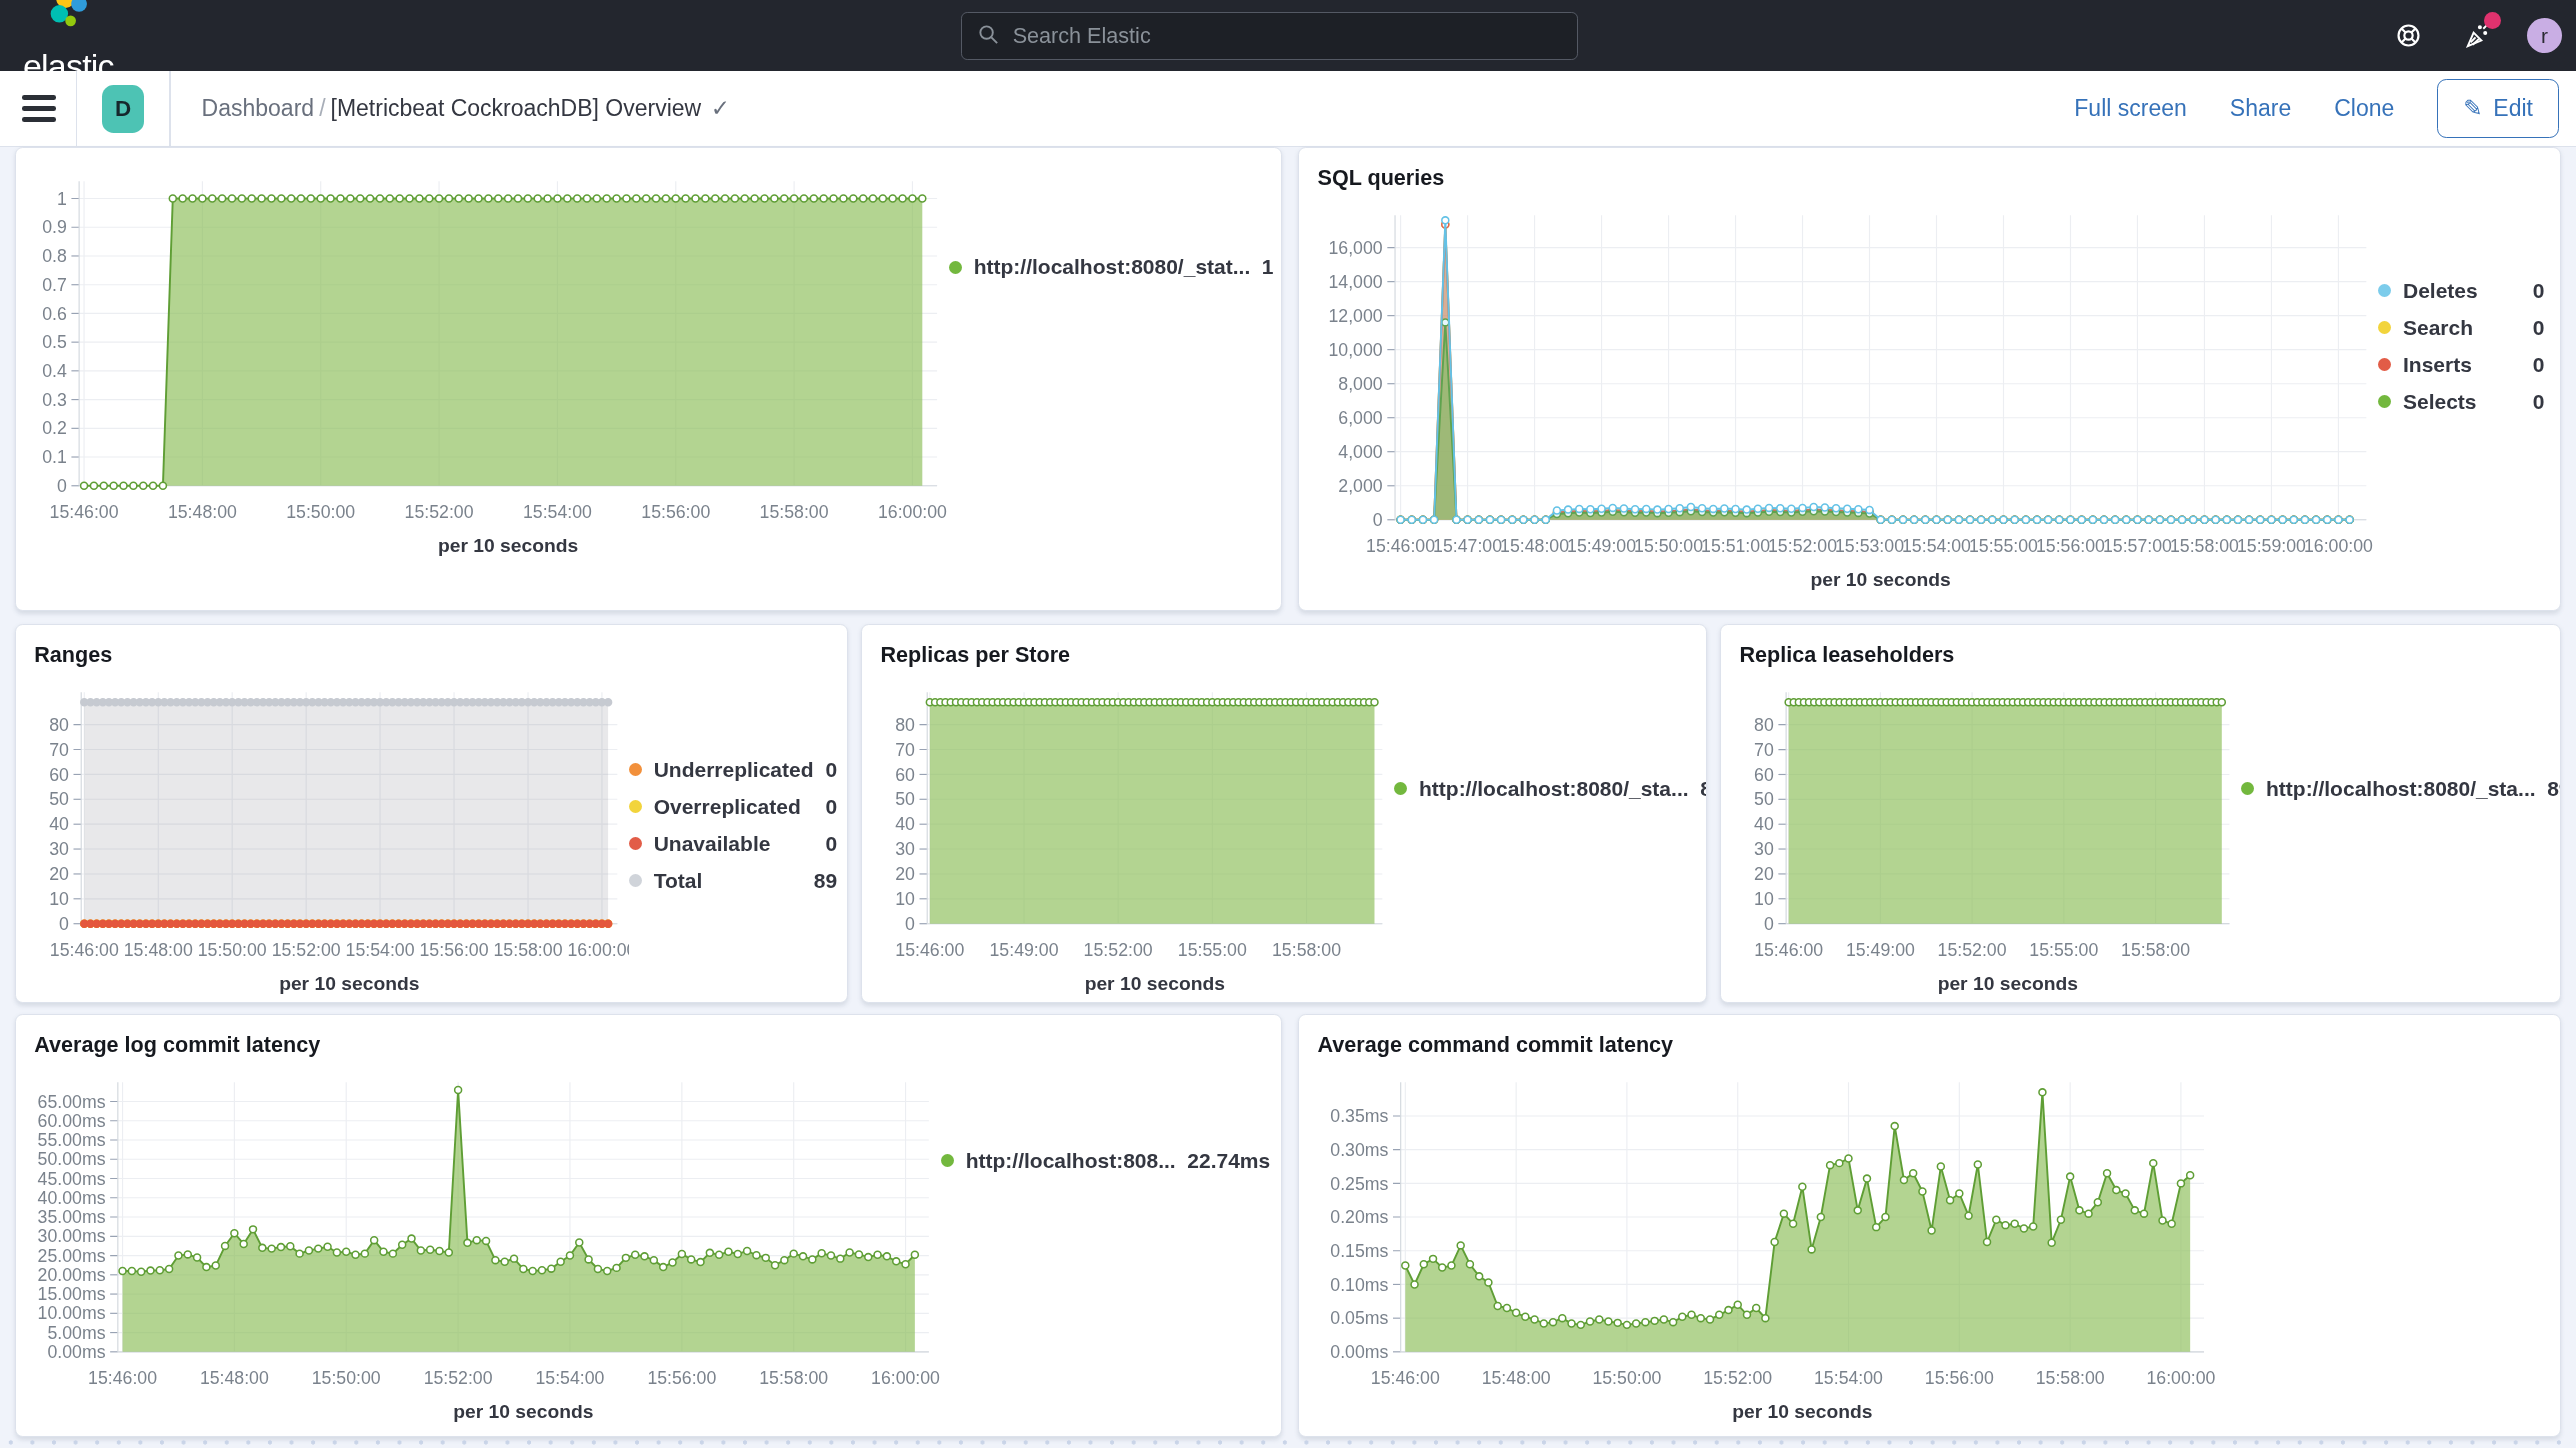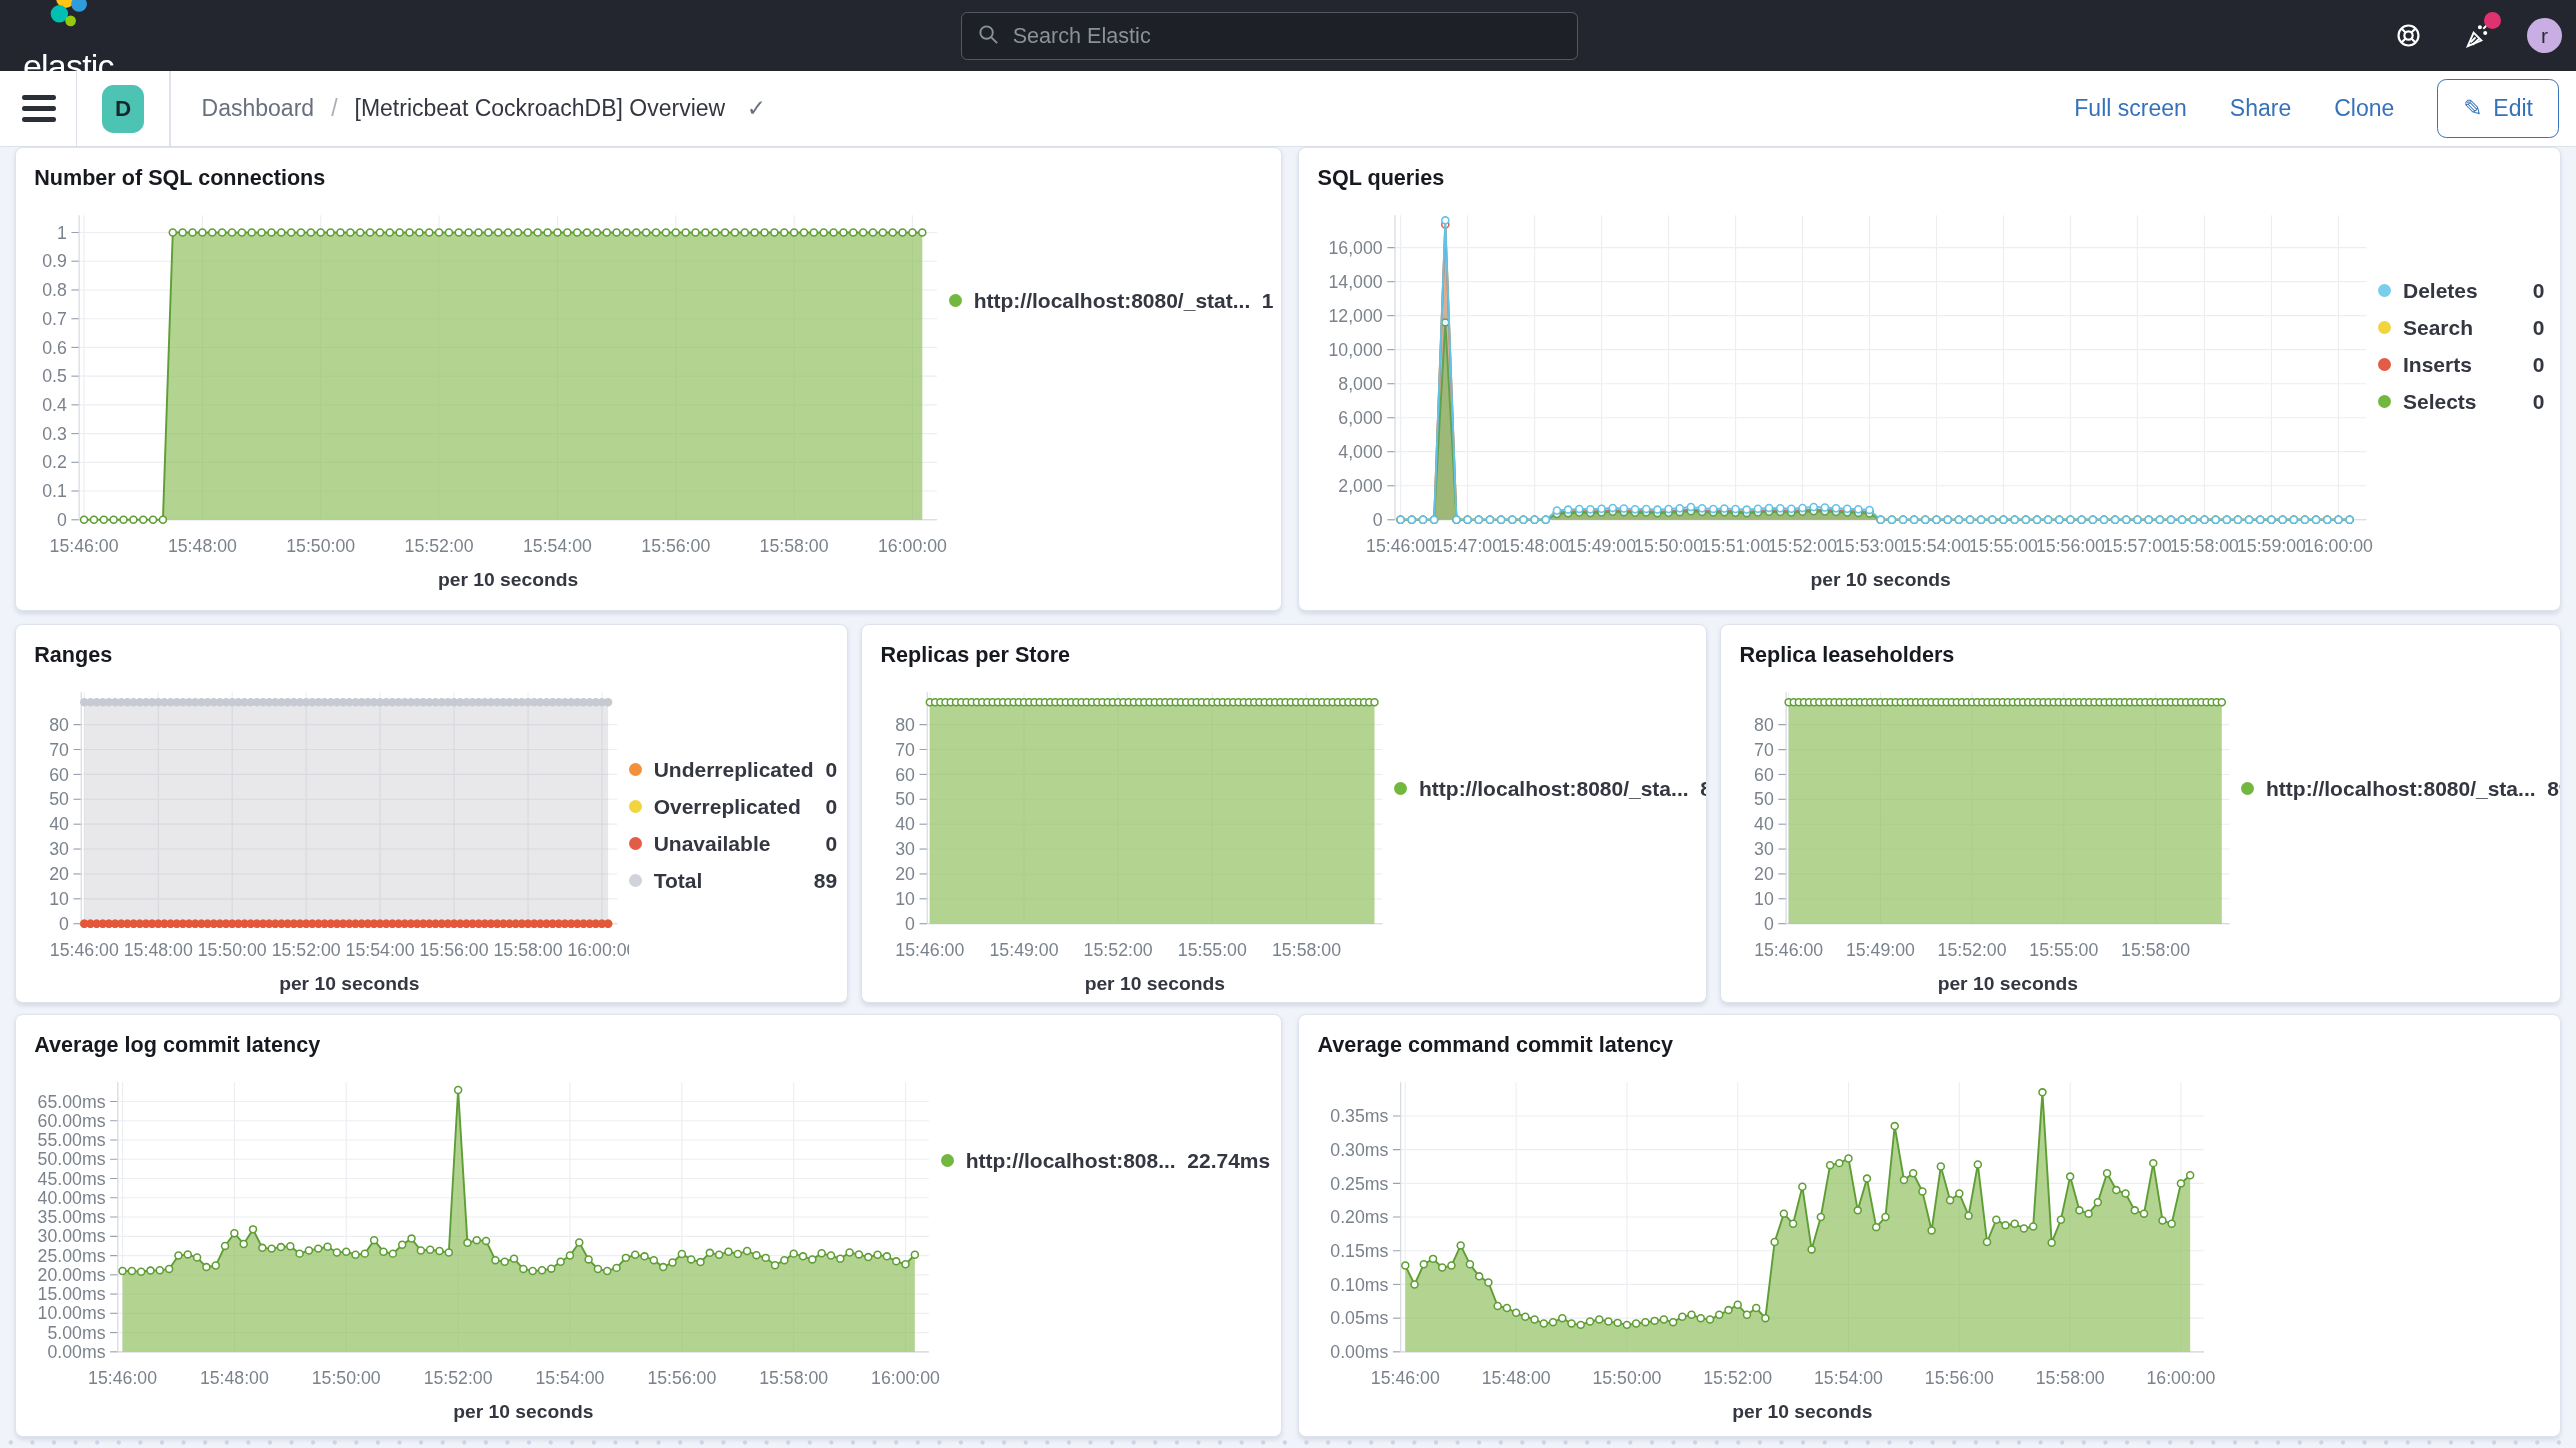--- a/index.html
+++ b/index.html
@@ -41,21 +41,21 @@
   }
   .hamburger { width:34px; margin-left:21.6px; cursor:pointer; }
   .hamburger div { height:4.6px; background:#2b2f36; border-radius:2.3px; margin:6.2px 0; }
   .vdiv { width:1.5px; height:76px; background:#dde2ec; }
   .vdiv1 { margin-left:20px; } .vdiv2 { }
   .app-badge {
     width:42px; height:48px; border-radius:11.6px; background:#4dc3b4;
     color:#16272c; font-weight:bold; font-size:22.4px;
     display:flex; align-items:center; justify-content:center; margin:0 25px;
   }
-  .breadcrumb { display:flex; align-items:center; gap:17px; margin-left:31px; font-size:23px; }
+  .breadcrumb { display:flex; align-items:center; gap:5px; margin-left:31px; font-size:23px; }
   .crumb-root { color:#69707d; cursor:pointer; }
   .crumb-sep { color:#a8aeb8; }
   .crumb-title { color:#343741; }
   .crumb-check { color:#69707d; font-size:23px; margin-left:4.6px; }
   .toolbar-actions { position:absolute; right:17px; display:flex; align-items:center; gap:43px; }
   .tb-link { color:#3672b9; font-size:23px; cursor:pointer; }
   .edit-btn {
     display:flex; align-items:center; gap:10.8px; height:59px; padding:0 25px;
     border:1.5px solid #3672b9; border-radius:9.3px; color:#3672b9;
     font-size:23px; background:#fff; cursor:pointer; font-family:"Liberation Sans", sans-serif;
@@ -163,21 +163,20 @@
     <button class="edit-btn">
       <span class="pencil">✎</span>
       <span>Edit</span>
     </button>
   </div>
 </div>
 
 <main class="dashboard">
 
   <section class="panel" style="left:14.7px;top:0px;width:1267px;height:464px">
-    <h3 class="panel-title">Number of SQL connections</h3>
     <div class="panel-body">
       <svg class="chart" width="918" height="397" viewBox="0 0 1190 515">
           <line class="grid" x1="68.4" y1="25" x2="68.4" y2="420"></line>
           <text class="xt" x="68.4" y="462">15:46:00</text>
           <line class="grid" x1="221.9" y1="25" x2="221.9" y2="420"></line>
           <text class="xt" x="221.9" y="462">15:48:00</text>
           <line class="grid" x1="375.4" y1="25" x2="375.4" y2="420"></line>
           <text class="xt" x="375.4" y="462">15:50:00</text>
           <line class="grid" x1="528.9" y1="25" x2="528.9" y2="420"></line>
           <text class="xt" x="528.9" y="462">15:52:00</text>

